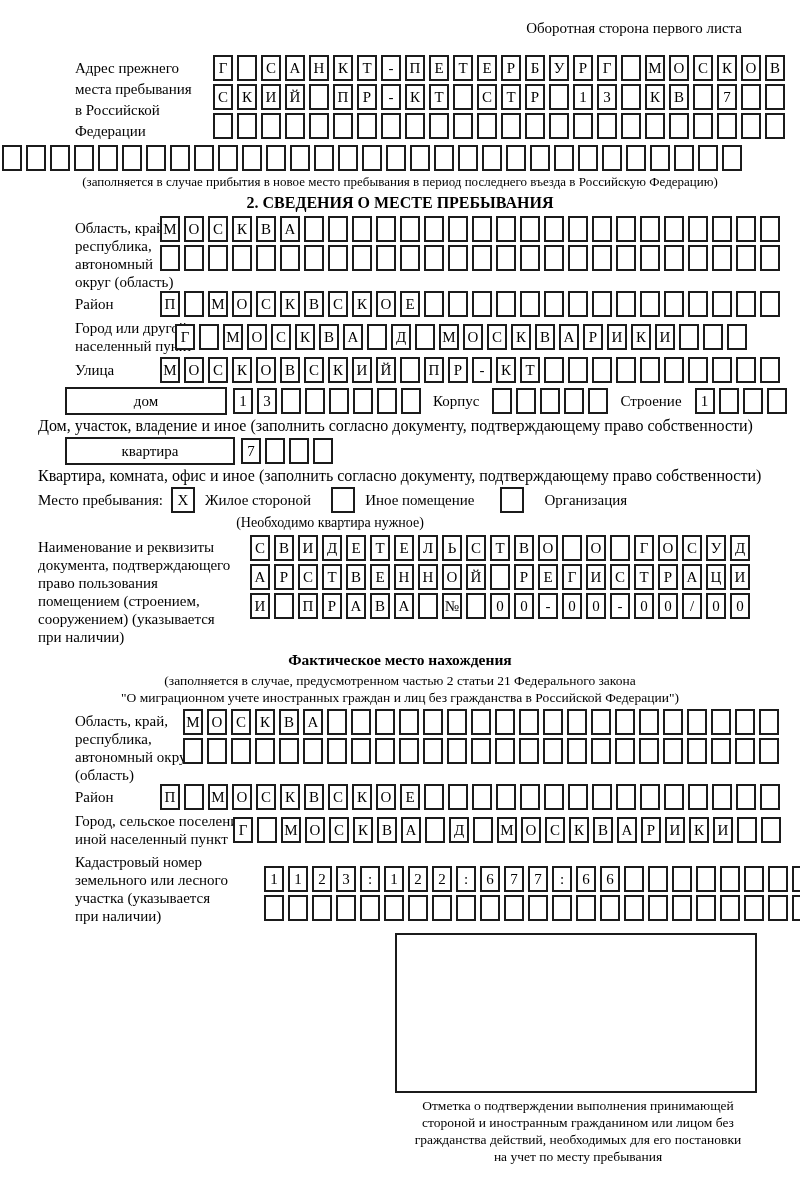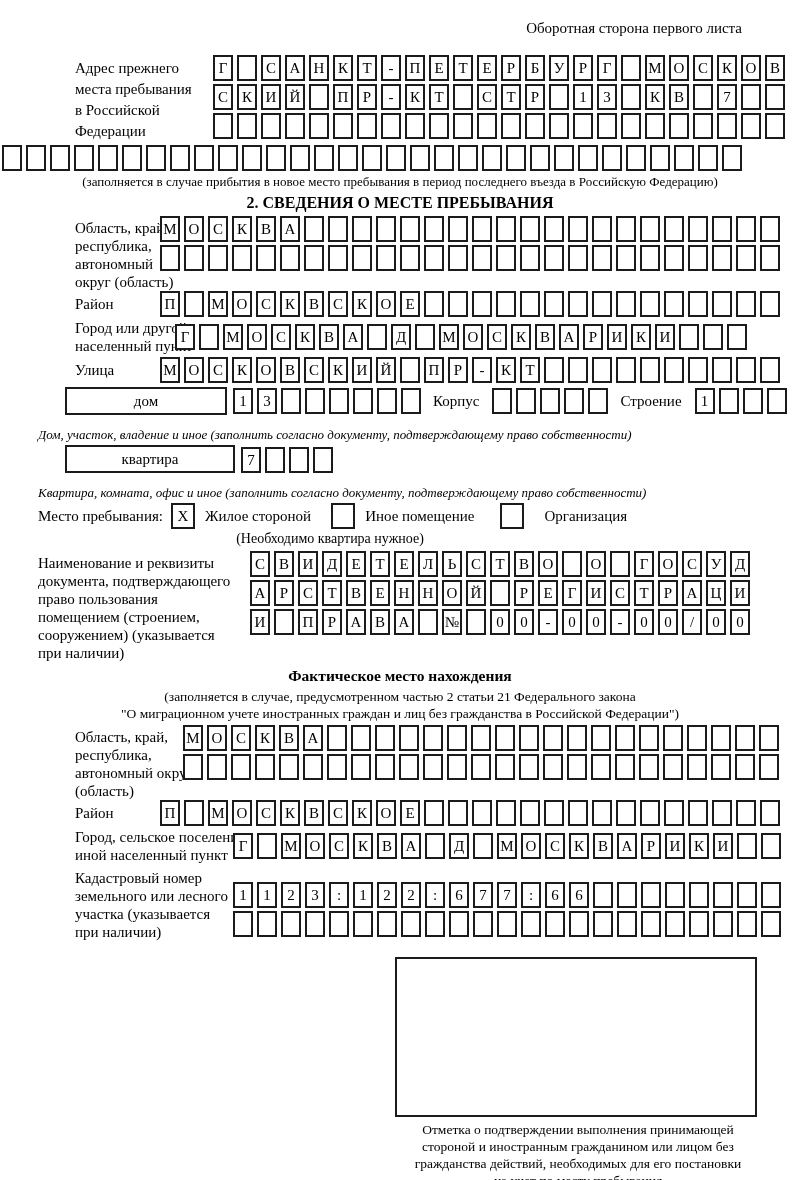--- a/index.html
+++ b/index.html
@@ -25,37 +25,37 @@
   .r-city{margin:2px 0 0 75px;align-items:center;}
   .r-city .label{width:100px;padding-top:0;}
   .r-street{margin:2px 0 0 75px;align-items:center;}
   .r-street .label{width:85px;padding-top:0;}
   .r-house{margin:4px 0 0 65px;align-items:center;}
   .labelbox{box-sizing:border-box;height:28px;border:2px solid #1b1b1b;display:flex;
             align-items:center;justify-content:center;flex:none;font-size:15px;}
   .dombox{width:162px;margin-right:6px;}
   .kvbox{width:170px;margin-right:6px;}
   .inline-lab{flex:none;padding:0 13px 0 12px;}
-  .leftnote{font-size:13px;margin:12px 0 0 38px;font-style:italic;}
-  .r-apt{margin:2px 0 0 65px;align-items:flex-end;}
+  .leftnote{font-size:16px;margin:2px 0 0 38px;}
+  .r-apt{margin:2px 0 0 65px;align-items:center;}
   .r-pt{margin:2px 0 0 38px;align-items:center;}
   .checkbox{box-sizing:border-box;width:24px;height:26px;border:2px solid #1b1b1b;flex:none;
             display:flex;align-items:center;justify-content:center;font-size:15px;}
   .hint{width:600px;margin-left:30px;text-align:center;font-size:14px;margin-top:2px;}
   .r-doc{margin:4px 0 0 38px;}
   .r-doc .label{width:212px;}
   .h3{font-weight:bold;font-size:15.5px;text-align:center;margin-top:5px;}
   .cnote{font-size:13.5px;line-height:16px;text-align:center;margin-top:4px;}
   .r-region2{margin:3px 0 0 75px;}
   .r-region2 .label{width:108px;}
   .r-district2{margin:0 0 0 75px;align-items:center;}
   .r-district2 .label{width:85px;padding-top:0;}
   .r-city2{margin:2px 0 0 75px;align-items:center;}
   .r-city2 .label{width:158px;padding-top:0;}
-  .r-cad{margin:2px 0 16px 75px;}
+  .r-cad{margin:2px 0 8px 75px;gap:31px;}
   .r-cad .label{width:158px;}
   .r-cad .cellrows{margin-top:16px;}
   .stampbox{box-sizing:border-box;width:362px;height:160px;border:2px solid #1b1b1b;
             margin:6px 0 0 395px;}
   .stampnote{width:420px;margin:4px 0 0 368px;text-align:center;font-size:13.5px;
              line-height:17px;white-space:pre-line;}
 </style>
 </head>
 <body>
 

